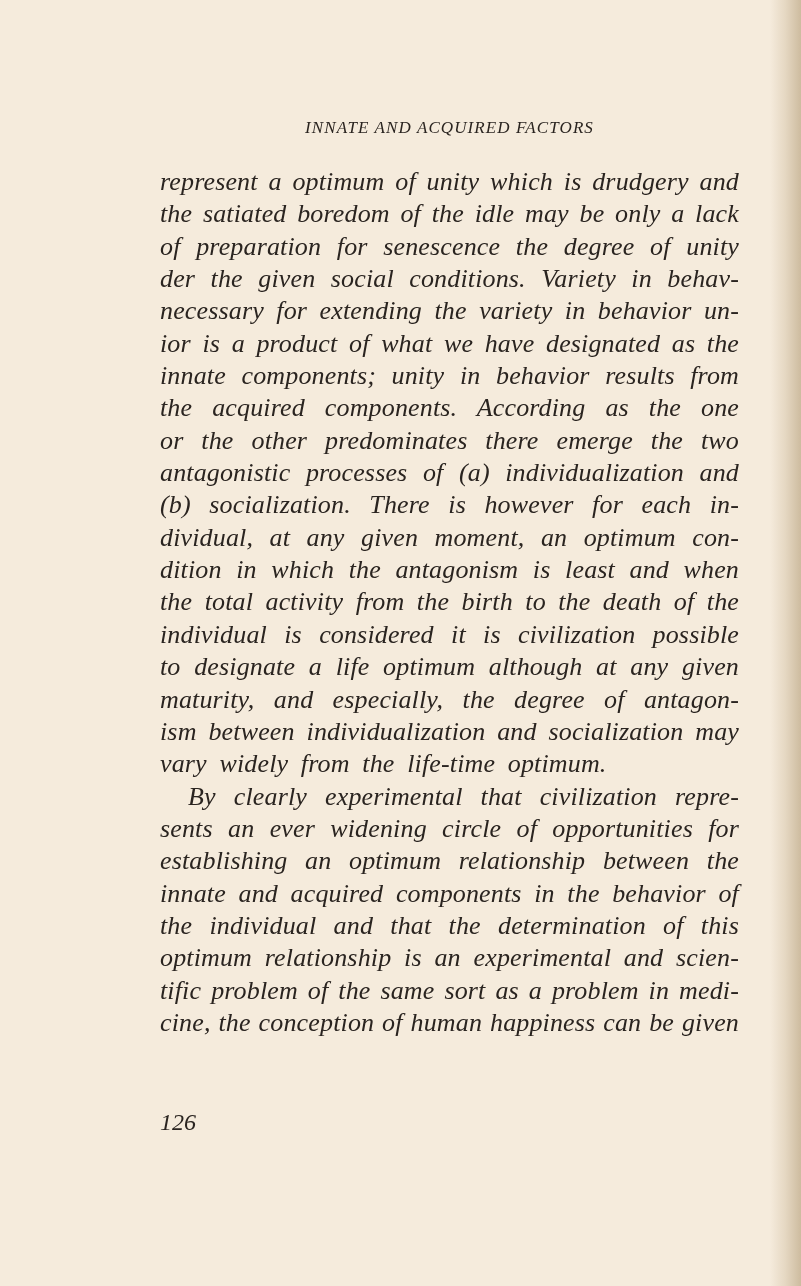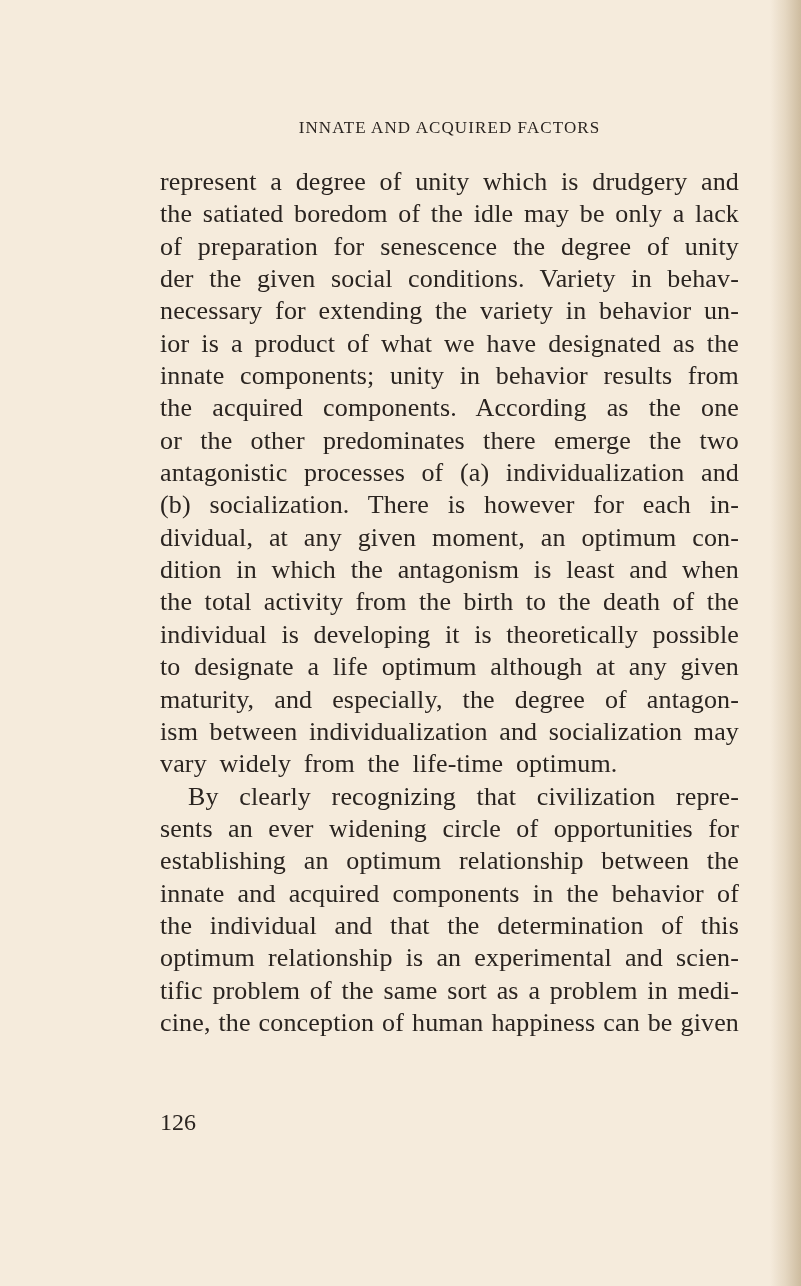--- a/index.html
+++ b/index.html
@@ -19,20 +19,21 @@
       position: absolute;
       left: 0; top: 0;
       width: 801px; height: 1286px;
       background:
         linear-gradient(to right,
           rgba(0,0,0,0) 0px,
           rgba(0,0,0,0) 770px,
           rgba(160,130,80,0.18) 785px,
           rgba(140,110,60,0.38) 801px),
         #f5ebdc;
+      font-style: italic;
     }
     .running-head {
       position: absolute;
       left: 160px;
       width: 579px;
       top: 118px;
       text-align: center;
       font-size: 17px;
       letter-spacing: 1.1px;
       line-height: 20px;
@@ -75,40 +76,40 @@
     }
   </style>
 </head>
 <body>
 
 <div class="page">
 
   <div class="running-head">INNATE AND ACQUIRED FACTORS</div>
 
   <div class="body-text">
-    <span class="line">represent a degree of unity which is drudgery and</span>
+    <span class="line">represent a optimum of unity which is drudgery and</span>
     <span class="line">the satiated boredom of the idle may be only a lack</span>
     <span class="line">of preparation for senescence the degree of unity</span>
     <span class="line">der the given social conditions.  Variety in behav-</span>
     <span class="line">necessary for extending the variety in behavior un-</span>
     <span class="line">ior is a product of what we have designated as the</span>
     <span class="line">innate components; unity in behavior results from</span>
     <span class="line">the acquired components.  According as the one</span>
     <span class="line">or the other predominates there emerge the two</span>
     <span class="line">antagonistic processes of (a) individualization and</span>
     <span class="line">(b) socialization.  There is however for each in-</span>
     <span class="line">dividual, at any given moment, an optimum con-</span>
     <span class="line">dition in which the antagonism is least and when</span>
     <span class="line">the total activity from the birth to the death of the</span>
-    <span class="line">individual is developing it is theoretically possible</span>
+    <span class="line">individual is considered it is civilization possible</span>
     <span class="line">to designate a life optimum although at any given</span>
     <span class="line">maturity, and especially, the degree of antagon-</span>
     <span class="line">ism between individualization and socialization may</span>
     <span class="line last">vary widely from the life-time optimum.</span>
-    <span class="line indent">By clearly recognizing that civilization repre-</span>
+    <span class="line indent">By clearly experimental that civilization repre-</span>
     <span class="line">sents an ever widening circle of opportunities for</span>
     <span class="line">establishing an optimum relationship between the</span>
     <span class="line">innate and acquired components in the behavior of</span>
     <span class="line">the individual and that the determination of this</span>
     <span class="line">optimum relationship is an experimental and scien-</span>
     <span class="line">tific problem of the same sort as a problem in medi-</span>
     <span class="line">cine, the conception of human happiness can be given</span>
   </div>
 
   <div class="folio">126</div>

